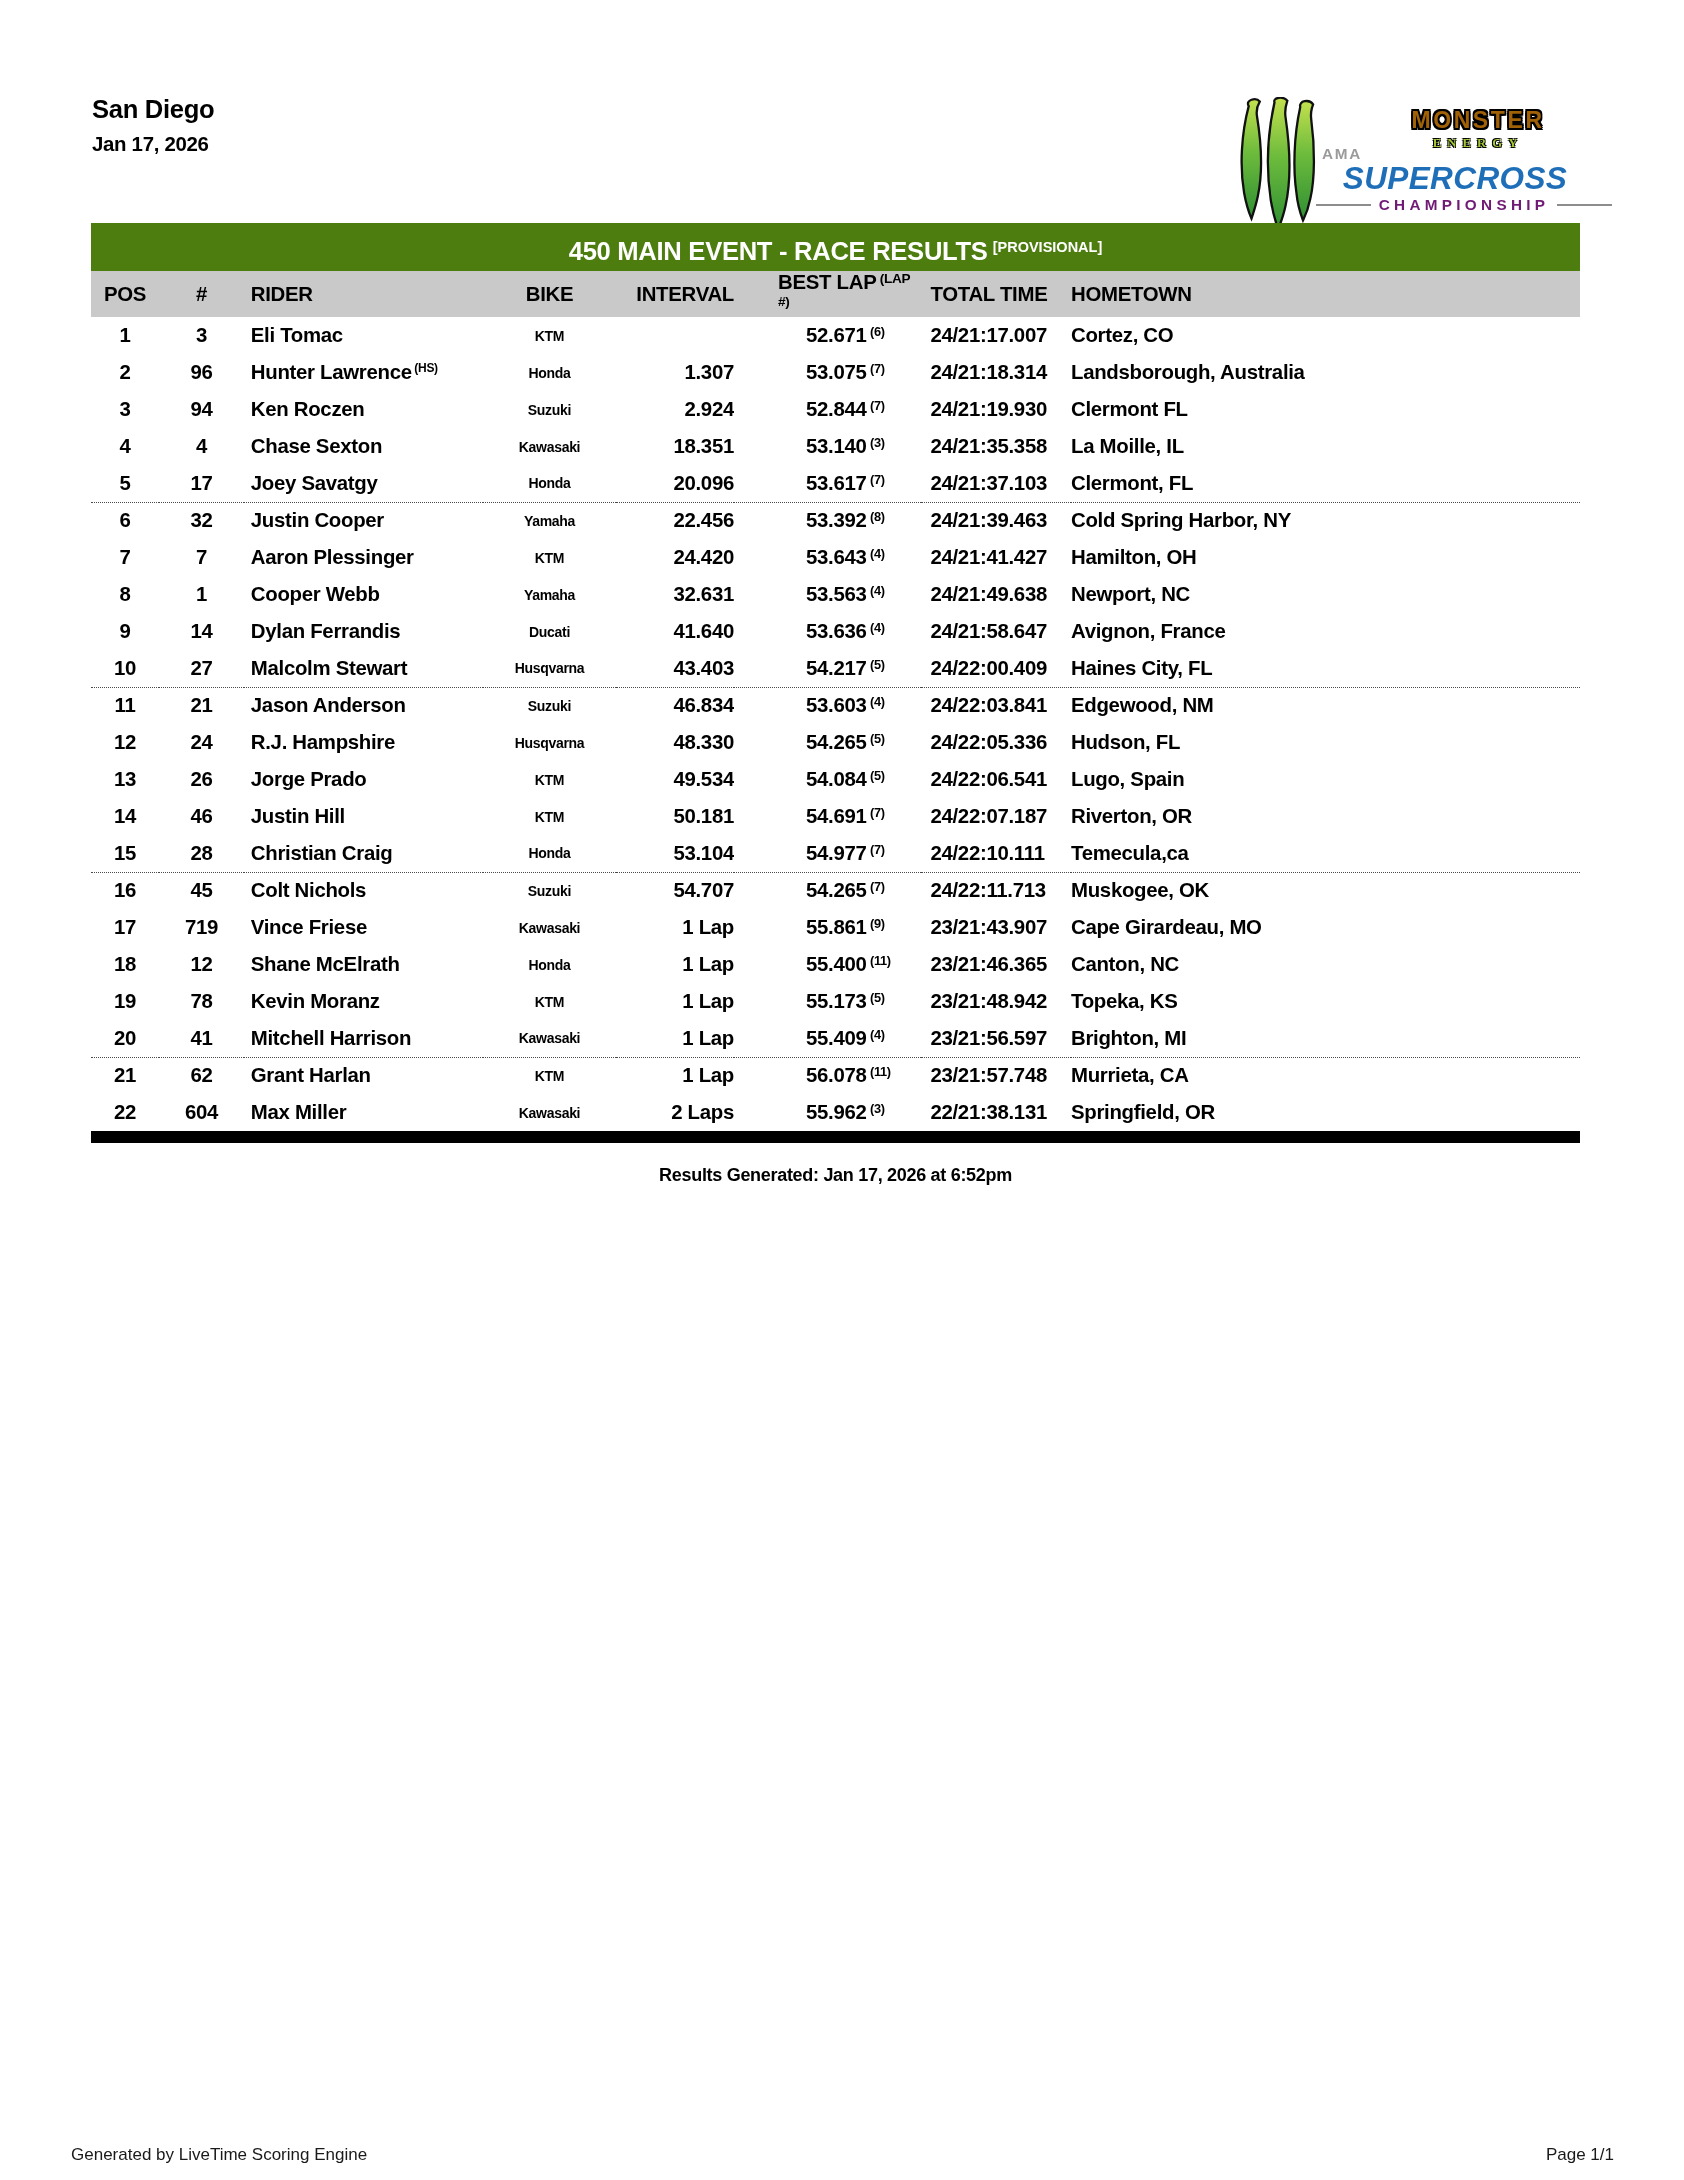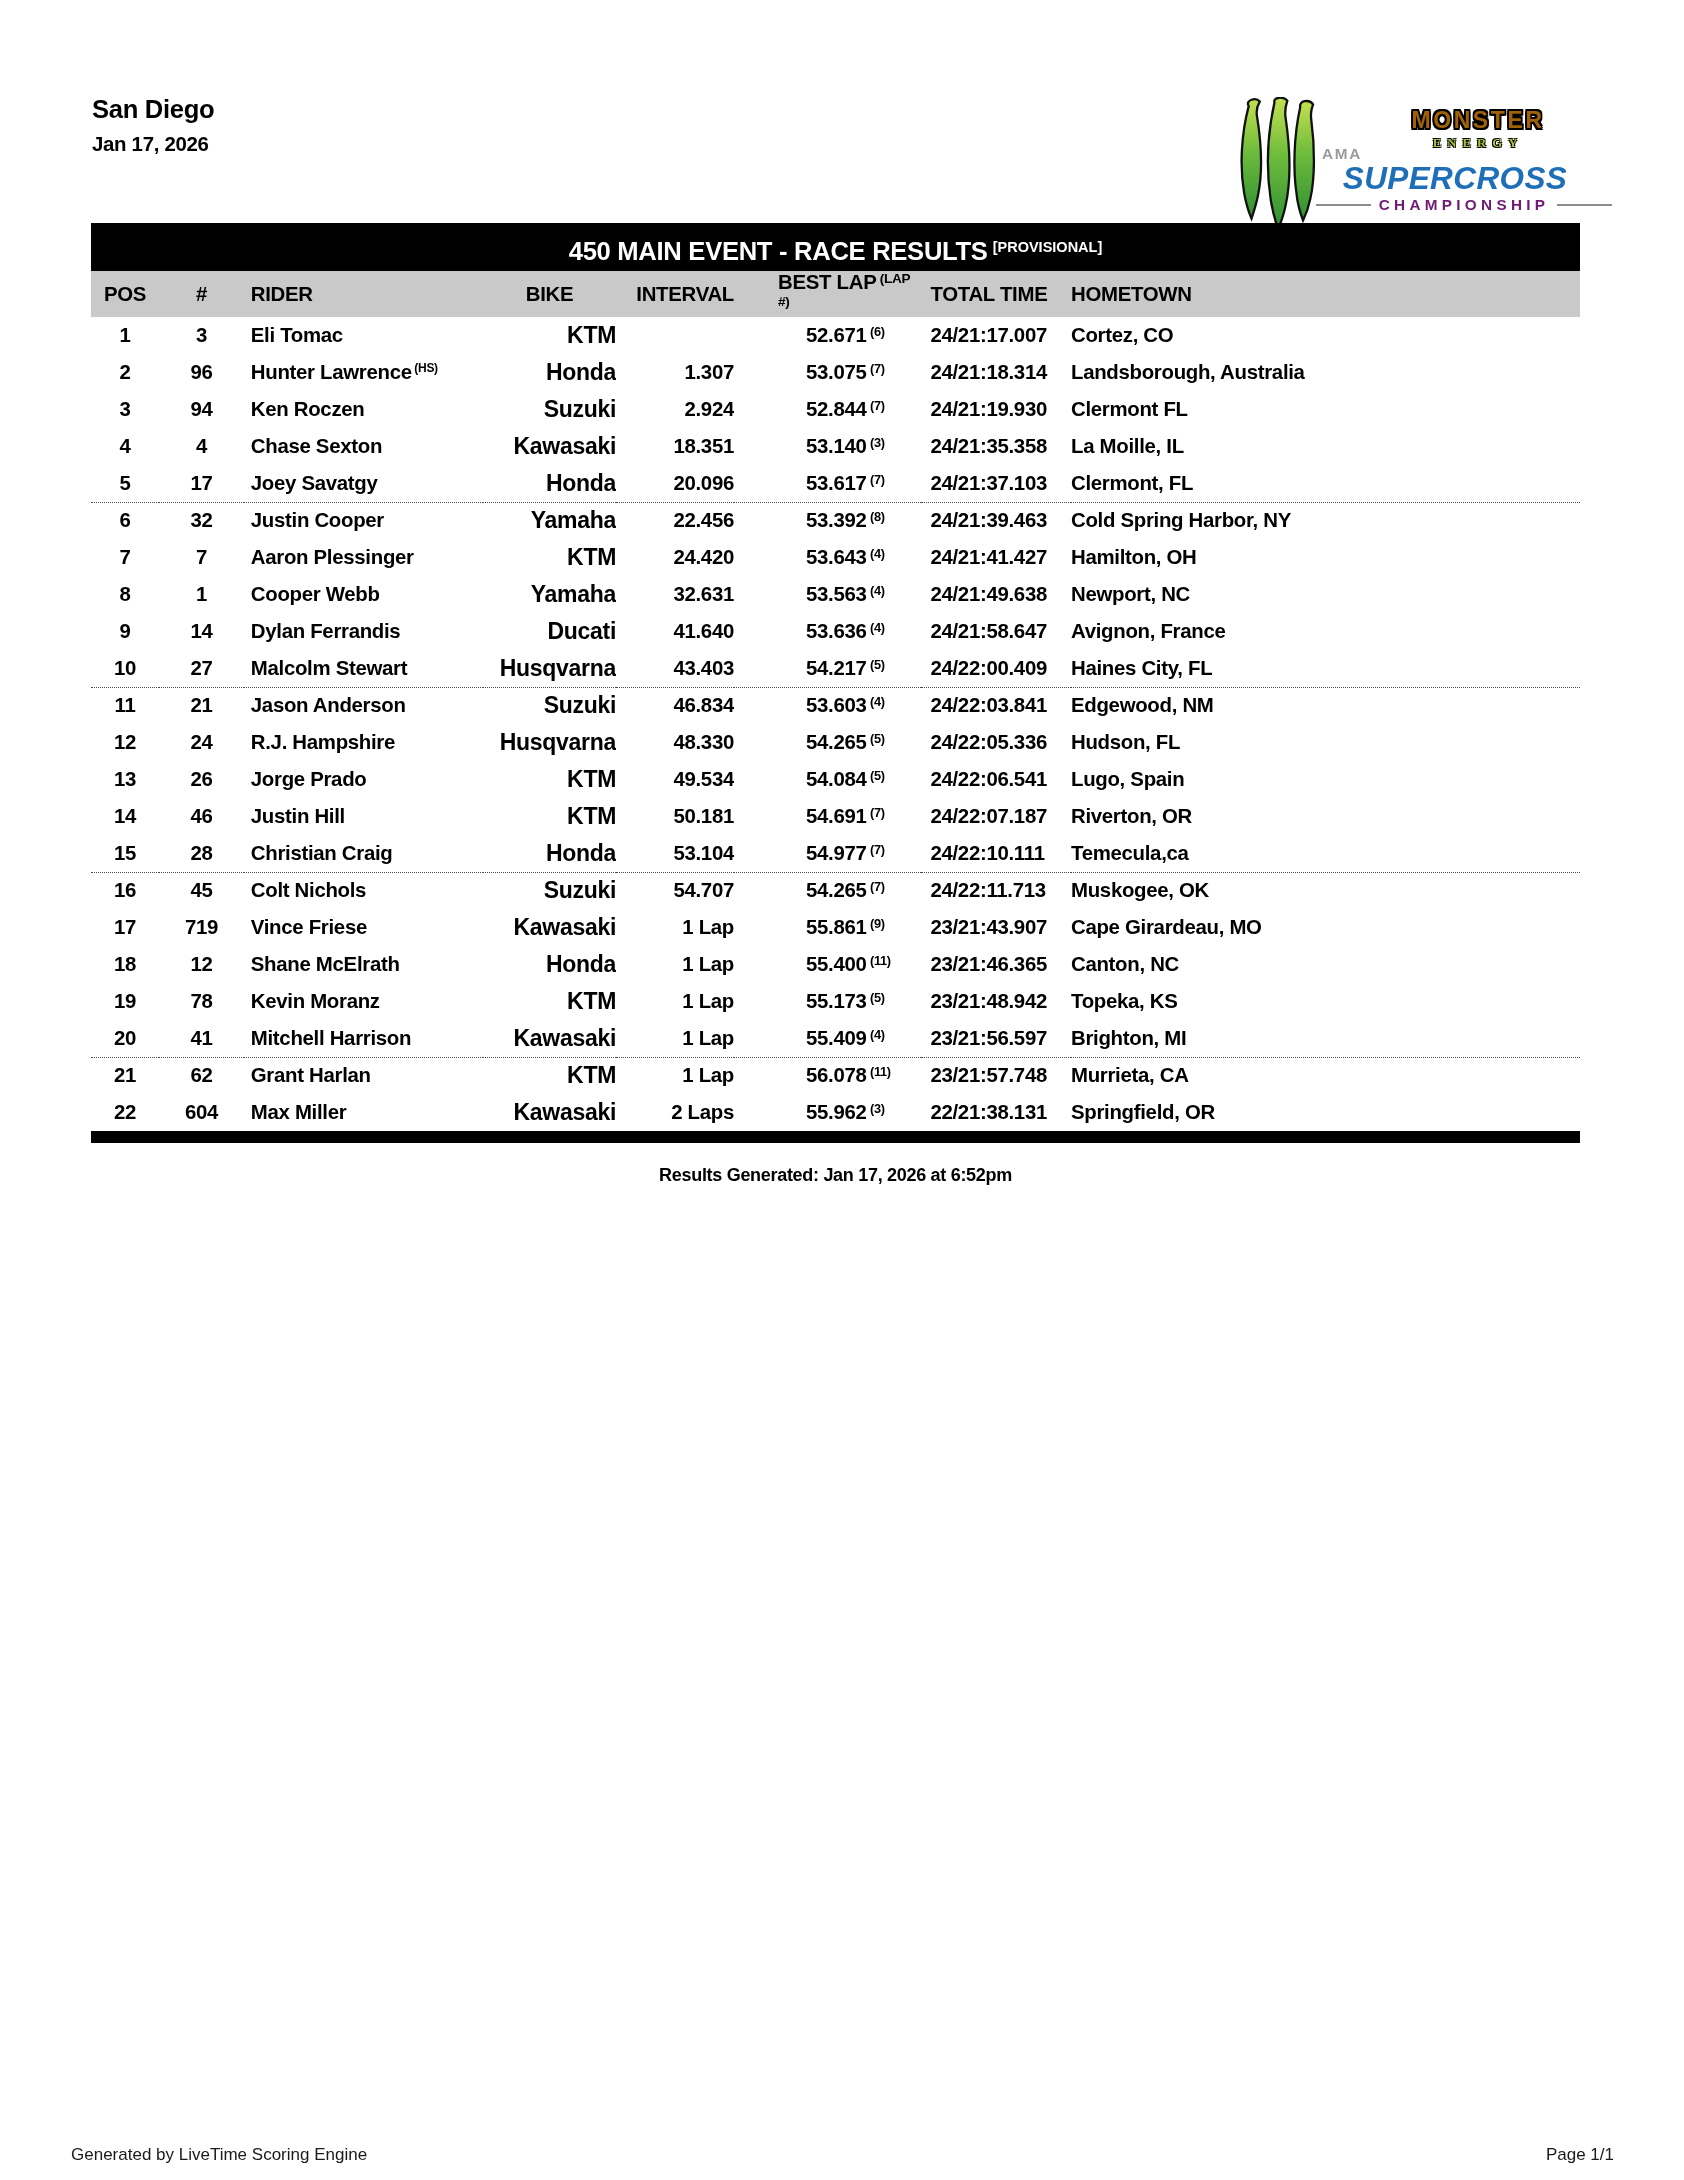--- a/index.html
+++ b/index.html
@@ -25,35 +25,35 @@
       letter-spacing:1.7px; color:#9b9b9b; }
   .supercross-word { position:absolute; left:81px; top:68px; width:294px; text-align:center;
       font-size:31.5px; font-weight:bold; font-style:italic; letter-spacing:0.4px; color:#1e6fb8; }
   .championship-row { position:absolute; left:89px; top:104px; width:296px;
       display:flex; align-items:center; gap:7.7px; }
   .championship-row .rule { flex:1; height:2.6px; background:#8d8d8d; }
   .championship-word { font-size:15.3px; font-weight:bold; letter-spacing:4.3px; color:#701a75; }
 
   
   .table-wrap { position:absolute; left:91px; top:223px; width:1489px; }
-  .title-bar { height:48px; background:#000000; color:#fff; text-align:center;
+  .title-bar { height:48px; background:#4d7c0f; color:#fff; text-align:center;
       font-size:25.6px; font-weight:bold; line-height:48px; letter-spacing:-0.3px; }
   .title-bar sup { font-size:14.5px; vertical-align:7.7px; margin-left:5.1px; letter-spacing:0; }
 
   table { width:1489px; border-collapse:collapse; table-layout:fixed; }
   thead th { height:43px; background:#c9c9c9; font-size:20.4px; font-weight:bold;
       letter-spacing:-0.3px; vertical-align:middle; }
   tbody td { height:37px; font-size:20.4px; font-weight:bold; letter-spacing:-0.3px;
       vertical-align:middle; white-space:nowrap; overflow:hidden; }
 
   .c-pos  { text-align:center; }
   .c-num  { text-align:center; }
   .c-rider{ text-align:left; padding-left:6.8px; }
   .c-bike { text-align:center; }
-  tbody .c-bike { font-size:23px;text-align:right; }
+  tbody .c-bike { font-size:14px; }
   .c-int  { text-align:right; }
   .c-best { text-align:left; padding-left:72px; }
   thead .c-best { padding-left:44px; }
   .c-total{ text-align:left; padding-left:9.4px; }
   .c-home { text-align:left; }
 
   sup.lap-tag  { font-size:12.8px; vertical-align:6px; margin-left:3.4px; font-weight:bold; }
   sup.rider-tag{ font-size:12px; vertical-align:6.8px; margin-left:2.6px; font-weight:bold; }
   sup.hdr-tag  { font-size:13.6px; vertical-align:6px; margin-left:3.4px; }
 

